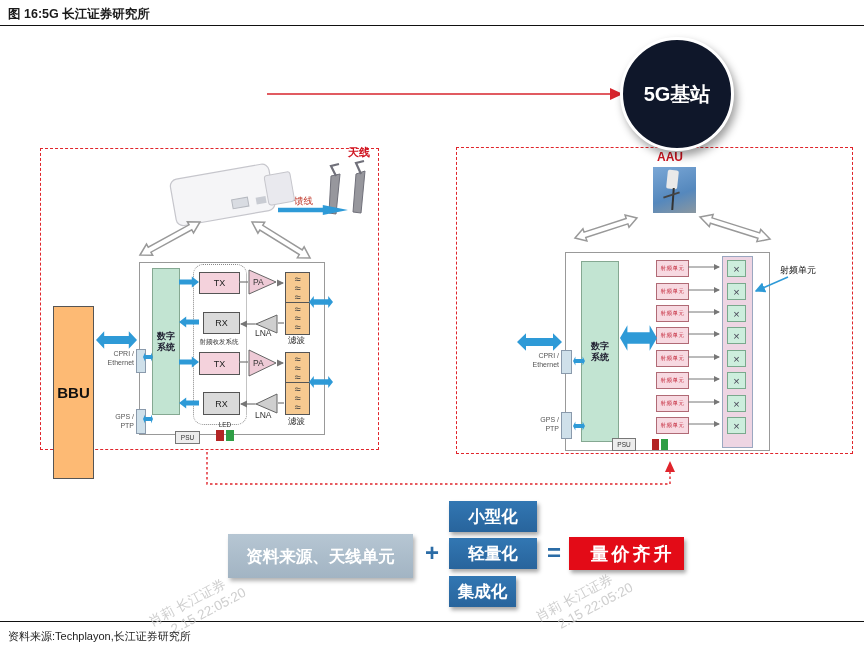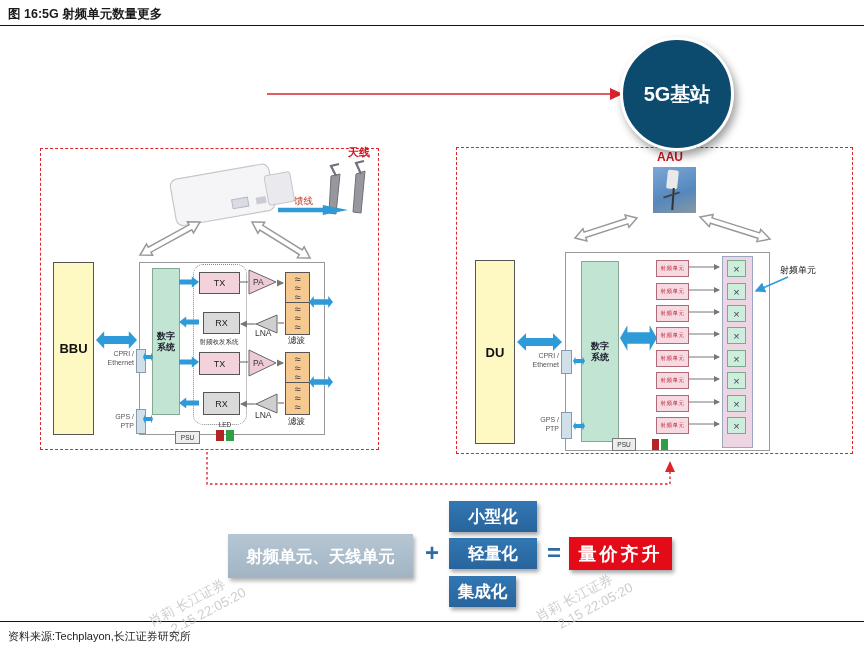--- a/index.html
+++ b/index.html
@@ -6,25 +6,25 @@
   body{font-family:"Liberation Sans","DejaVu Sans",sans-serif;}
   #page{position:relative;width:864px;height:657px;background:#fff;overflow:hidden;}
   .abs{position:absolute;}
   .fc{display:flex;align-items:center;justify-content:center;}
   .title{font-size:12.5px;font-weight:bold;color:#1a1a1a;}
   .topline{border-top:1.5px solid #111;width:864px;}
   .botline{border-top:1.5px solid #111;width:864px;}
   .source{font-size:11px;color:#222;}
   .circle4{width:112px;height:112px;border-radius:50%;background:#fff;border:2.5px solid #d7242c;
            color:#cf1420;font-size:20px;font-weight:bold;box-shadow:2px 3px 5px rgba(0,0,0,.13);z-index:6;}
-  .circle5{width:108px;height:108px;border-radius:50%;background:#0c4a6e;border:3px solid #fff;
+  .circle5{width:108px;height:108px;border-radius:50%;background:#0f172a;border:3px solid #fff;
            color:#fff;font-size:20px;font-weight:bold;box-shadow:3px 5px 8px rgba(0,0,0,.38);z-index:6;}
   .panel{border:1.6px dashed #e0242b;}
   .redlab{color:#cf1420;font-weight:bold;}
-  .grayrect{background:#fef9c3;border:1px solid #555;font-weight:bold;font-size:13px;color:#111;}
+  .grayrect{background:#fdba74;border:1px solid #555;font-weight:bold;font-size:15px;color:#111;margin-top:44px;}
   .innerbox{border:1px solid #999;background:#fff;}
   .greenrect{background:#c2e4d2;border:1px solid #85a892;font-size:9px;font-weight:bold;color:#223;
              display:flex;flex-direction:column;align-items:center;justify-content:center;line-height:11px;}
   .slab{font-size:7px;color:#555;text-align:right;line-height:8.5px;}
   .conn{background:#cfe0ea;border:1px solid #8a9aac;}
   .dotrect{border:1px dotted #888;border-radius:10px;}
   .pinkbox{background:#f4d2dc;border:1px solid #555;font-size:9px;color:#222;}
   .grayboxS{background:#dadada;border:1px solid #555;font-size:9px;color:#222;}
   .rfsys{font-size:6.5px;color:#333;text-align:center;}
   .filterbox{background:#f6c990;border:1px solid #555;color:#444;font-size:11px;line-height:9px;
@@ -49,21 +49,21 @@
   .wm{color:#c2c2c2;opacity:.8;font-size:13.5px;line-height:17px;white-space:nowrap;
       transform:rotate(-28deg);z-index:9;}
   svg text{font-family:"Liberation Sans","DejaVu Sans",sans-serif;fill:#333;}
   #overlay{z-index:5;pointer-events:none;}
 </style>
 </head>
 <body>
 
 <div id="page">
 
-  <div class="abs title" style="left:8px;top:6px;">图  16:5G 射频单元数量更多</div>
+  <div class="abs title" style="left:8px;top:6px;">图  16:5G 长江证券研究所</div>
   <div class="abs topline" style="left:0;top:25px;"></div>
 
   <div class="abs panel" style="left:40px;top:148px;width:337px;height:300px;"></div>
   <div class="abs panel" style="left:456px;top:147px;width:395px;height:305px;"></div>
 
   <div class="abs fc circle5" style="left:620px;top:37px;">
     <span>5G基站</span>
   </div>
 
   <div class="abs redlab" style="left:348px;top:145px;font-size:11px;">天线</div>
@@ -131,23 +131,20 @@
     <div class="ledg"></div>
   </div>
 
   <div class="abs redlab" style="left:657px;top:150px;font-size:12px;">AAU</div>
   <div class="abs photo" style="left:653px;top:167px;width:43px;height:46px;">
     <div class="abs" style="left:14px;top:3px;width:11px;height:19px;background:#e9e9e9;border-radius:2px;transform:rotate(6deg);"></div>
     <div class="abs" style="left:19px;top:21px;width:2px;height:22px;background:#333;transform:rotate(4deg);"></div>
     <div class="abs" style="left:10px;top:27px;width:17px;height:2px;background:#444;transform:rotate(-18deg);"></div>
   </div>
 
-  <div class="abs fc grayrect" style="left:475px;top:260px;width:38px;height:182px;">
-    <span>DU</span>
-  </div>
 
   <div class="abs innerbox" style="left:565px;top:252px;width:203px;height:197px;"></div>
 
   <div class="abs greenrect" style="left:581px;top:261px;width:36px;height:179px;">
     <span>数字</span>
     <span>系统</span>
   </div>
 
   <div class="abs slab" style="left:525px;top:352px;width:34px;">
     <div>CPRI /</div>
@@ -284,28 +281,28 @@
 
     <line x1="788" y1="277" x2="756" y2="291" stroke="#2e9ad7" stroke-width="1.5" marker-end="url(#mb)"></line>
 
     <g>
       <path d="M207,452 L207,484 L670,484 L670,471" fill="none" stroke="#e0242b" stroke-width="1.4" stroke-dasharray="2.5,2.5"></path>
       <polygon points="665,472 675,472 670,461" fill="#e0242b"></polygon>
     </g>
   </svg>
 
   <div class="abs sumgray fc" style="left:228px;top:534px;width:185px;height:44px;flex-direction:column;">
-    <div>射频单元、天线单元</div>
+    <div>资料来源、天线单元</div>
   </div>
   <div class="abs opsign" style="left:420px;top:539px;width:24px;">+</div>
   <div class="abs fc bluebox" style="left:449px;top:538px;width:88px;height:31px;">轻量化</div>
   <div class="abs fc bluebox" style="left:449px;top:501px;width:88px;height:31px;">小型化</div>
   <div class="abs fc bluebox" style="left:449px;top:576px;width:67px;height:31px;">集成化</div>
   <div class="abs opsign" style="left:542px;top:539px;width:24px;">=</div>
-  <div class="abs fc redbox" style="left:569px;top:537px;width:103px;height:33px;">量价齐升</div>
+  <div class="abs fc redbox" style="left:569px;top:537px;width:103px;height:33px;padding-left:12px;">量价齐升</div>
 
   <div class="abs wm" style="left:148px;top:590px;">
     <div>肖莉 长江证券</div>
     <div style="margin-left:16px;">2.15 22:05:20</div>
   </div>
   <div class="abs wm" style="left:535px;top:585px;">
     <div>肖莉 长江证券</div>
     <div style="margin-left:16px;">2.15 22:05:20</div>
   </div>
 

